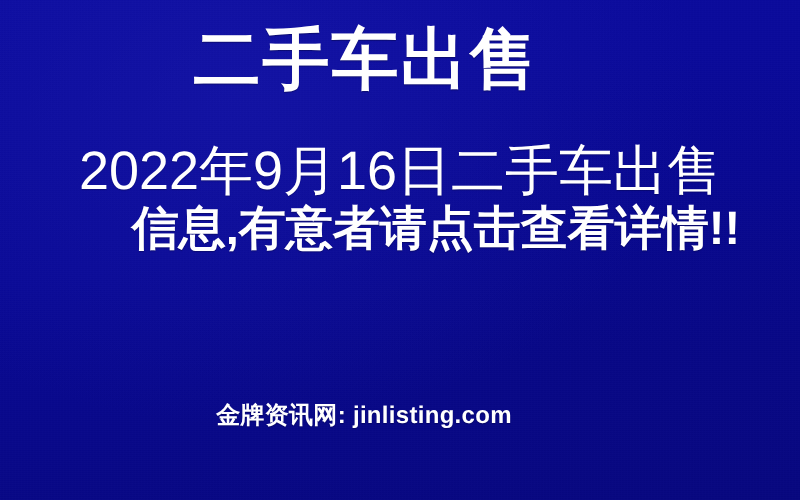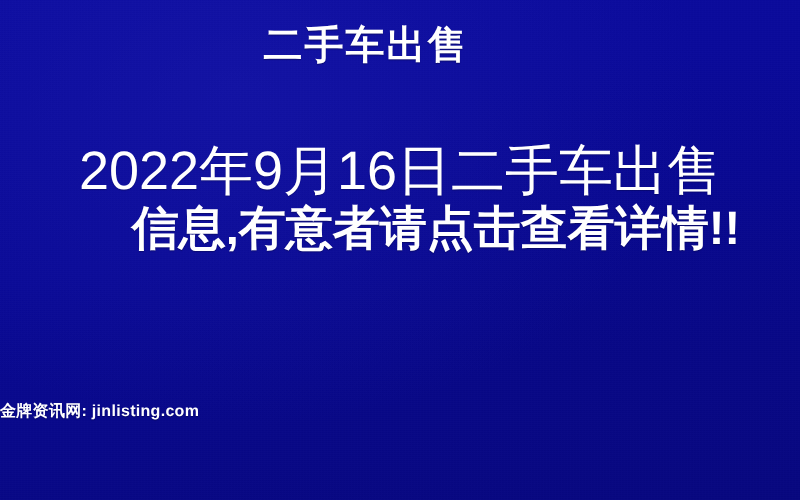--- a/index.html
+++ b/index.html
@@ -54,21 +54,21 @@
     white-space: nowrap;
     line-height: 1;
     text-rendering: geometricPrecision;
   }
 
   #poster-title {
     top: 26px;
     left: 0;
     width: 732px;
     text-align: center;
-    font-size: 39px;
+    font-size: 67px;
     font-weight: 700;
     letter-spacing: 2px;
     text-shadow: 0 1px 1px rgba(0,0,0,0.30);
   }
 
   #body-line-1 {
     top: 144px;
     left: 0;
     width: 800px;
     text-align: center;
@@ -87,22 +87,22 @@
     font-weight: 700;
     letter-spacing: 0px;
     text-shadow: 0 1px 1px rgba(0,0,0,0.26);
     padding-left: 36px;
   }
 
   #site-credit {
     top: 404px;
     left: 0;
     width: 728px;
-    text-align: left;
-    font-size: 16px;
+    text-align: center;
+    font-size: 24px;
     font-weight: 700;
     letter-spacing: 0.3px;
     text-shadow: 0 1px 1px rgba(0,0,0,0.25);
   }
 </style>
 </head>
 <body>
 
 <div id="poster">
 

